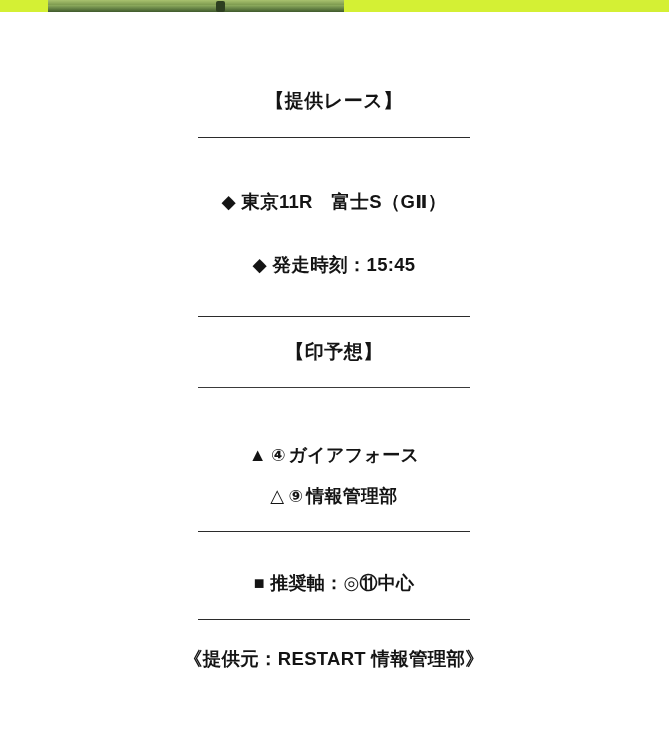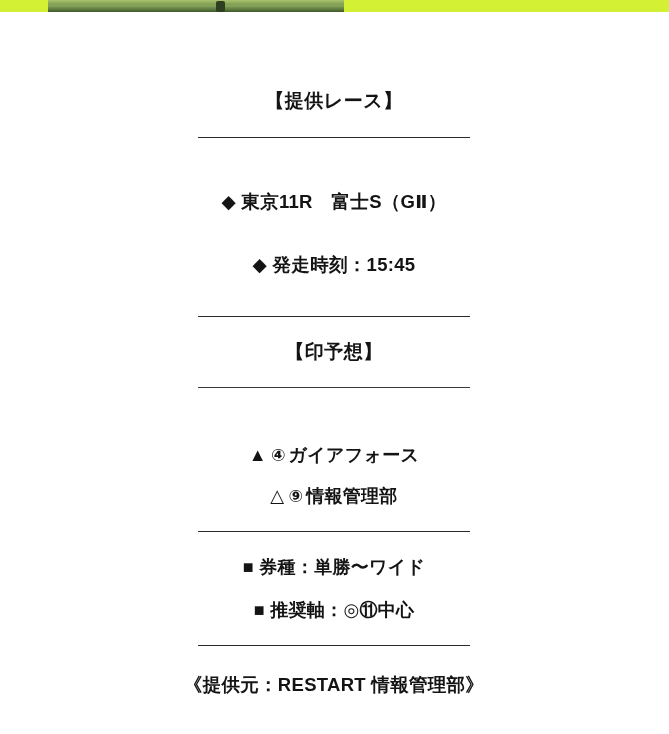--- a/index.html
+++ b/index.html
@@ -160,21 +160,20 @@
   </div>
   <div class="gap-14"></div>
   <div class="pick">
     <span class="mark">△</span><span class="num">⑨</span><span>情報管理部</span>
   </div>
 
   <hr class="rule">
 
   <div class="gap-22"></div>
 
-  <div class="note">■ 券種：単勝〜ワイド</div>
   <div class="gap-16"></div>
   <div class="note">■ 推奨軸：◎⑪中心</div>
 
   <hr class="rule">
 
   <div class="gap-26"></div>
 
   <div class="footer-line">《提供元：RESTART 情報管理部》</div>
 
 </div>

